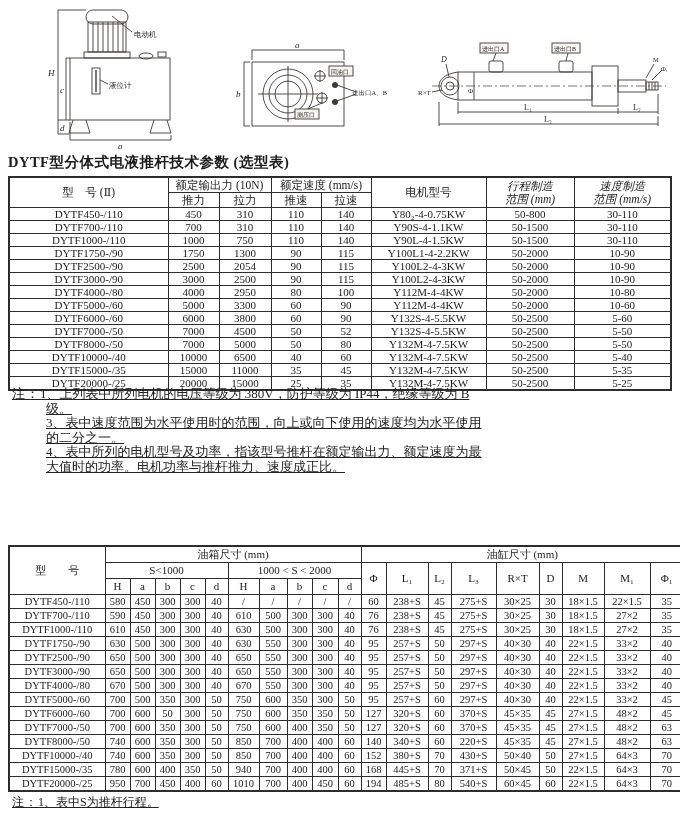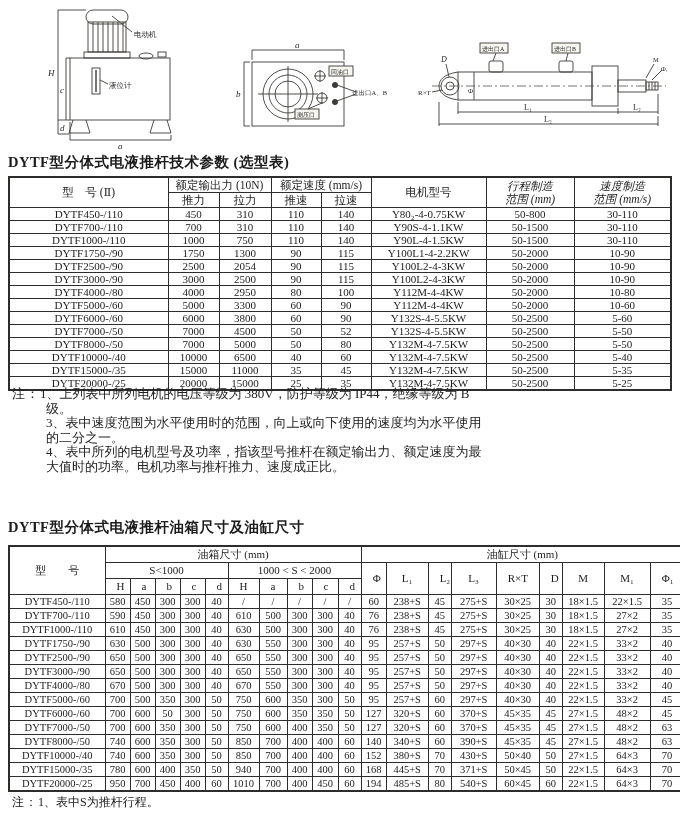--- a/index.html
+++ b/index.html
@@ -9,28 +9,28 @@
   .sec-title{position:absolute;left:8px;font-size:14.5px;font-weight:bold;letter-spacing:.5px;}
   #title1{top:153px;}
   #title2{top:518px;}
   table{border-collapse:collapse;table-layout:fixed;background:transparent;}
   th,td{border:1px solid #2e2d2b;text-align:center;vertical-align:middle;
         font-weight:normal;overflow:hidden;white-space:nowrap;}
   .t1{position:absolute;left:8px;top:176px;width:662px;}
   .t1 th{font-size:11.5px;height:14px;line-height:13px;padding:0 1px;}
   .t1 td{font-size:11px;height:12px;line-height:12px;padding:0 1px;}
   .t2{position:absolute;left:8px;top:545px;width:667px;}
-  .t2 th{font-size:11px;height:15px;line-height:13px;padding:0 11px;}
+  .t2 th{font-size:11px;height:15px;line-height:13px;padding:0 5px;}
   .t2 td{font-size:10.5px;height:13px;line-height:13px;padding:0;}
   .t1,.t2{border:2px solid #2e2d2b;}
   .two-line{line-height:12px;font-style:italic;}
   .notes{position:absolute;font-size:13px;color:#222;}
   #notes1{left:12px;top:387px;width:474px;line-height:14.6px;}
   #notes2{left:12px;top:796px;width:640px;font-size:12px;line-height:13.2px;}
-  .note{margin-left:34px;}
+  .note{margin-left:34px;text-decoration:underline;}
   .note.first{text-indent:-34px;}
   .note-prefix{letter-spacing:1px;}
 </style>
 </head>
 <body>
 
 <div class="page">
 
   
   <svg width="680" height="152" viewBox="0 0 680 152">
@@ -311,21 +311,20 @@
 
   <div class="notes" id="notes1">
     <div class="note first">
       <span class="note-prefix">注：</span><span>1、上列表中所列电机的电压等级为 380V，防护等级为 IP44，绝缘等级为 B 级。</span>
     </div>
     <div class="note">3、表中速度范围为水平使用时的范围，向上或向下使用的速度均为水平使用的二分之一。</div>
     <div class="note">4、表中所列的电机型号及功率，指该型号推杆在额定输出力、额定速度为最大值时的功率。电机功率与推杆推力、速度成正比。</div>
   </div>
 
   
-  <div class="sec-title" id="title2">DYTF型分体式电液推杆油箱尺寸及油缸尺寸</div>
 
   <table class="t2">
     <colgroup>
       <col style="width:96px">
       <col style="width:25px">
         <col style="width:25px">
         <col style="width:25px">
         <col style="width:25px">
         <col style="width:23px">
       <col style="width:31px">
@@ -604,21 +603,21 @@
           <td>300</td>
           <td>50</td>
           <td>850</td>
           <td>700</td>
           <td>400</td>
           <td>400</td>
           <td>60</td>
           <td>140</td>
           <td>340+S</td>
           <td>60</td>
-          <td>390+S</td>
+          <td>220+S</td>
           <td>45×35</td>
           <td>45</td>
           <td>27×1.5</td>
           <td>48×2</td>
           <td>63</td>
         </tr>
         <tr>
           <td>DYTF10000-/40</td>
           <td>740</td>
           <td>600</td>

